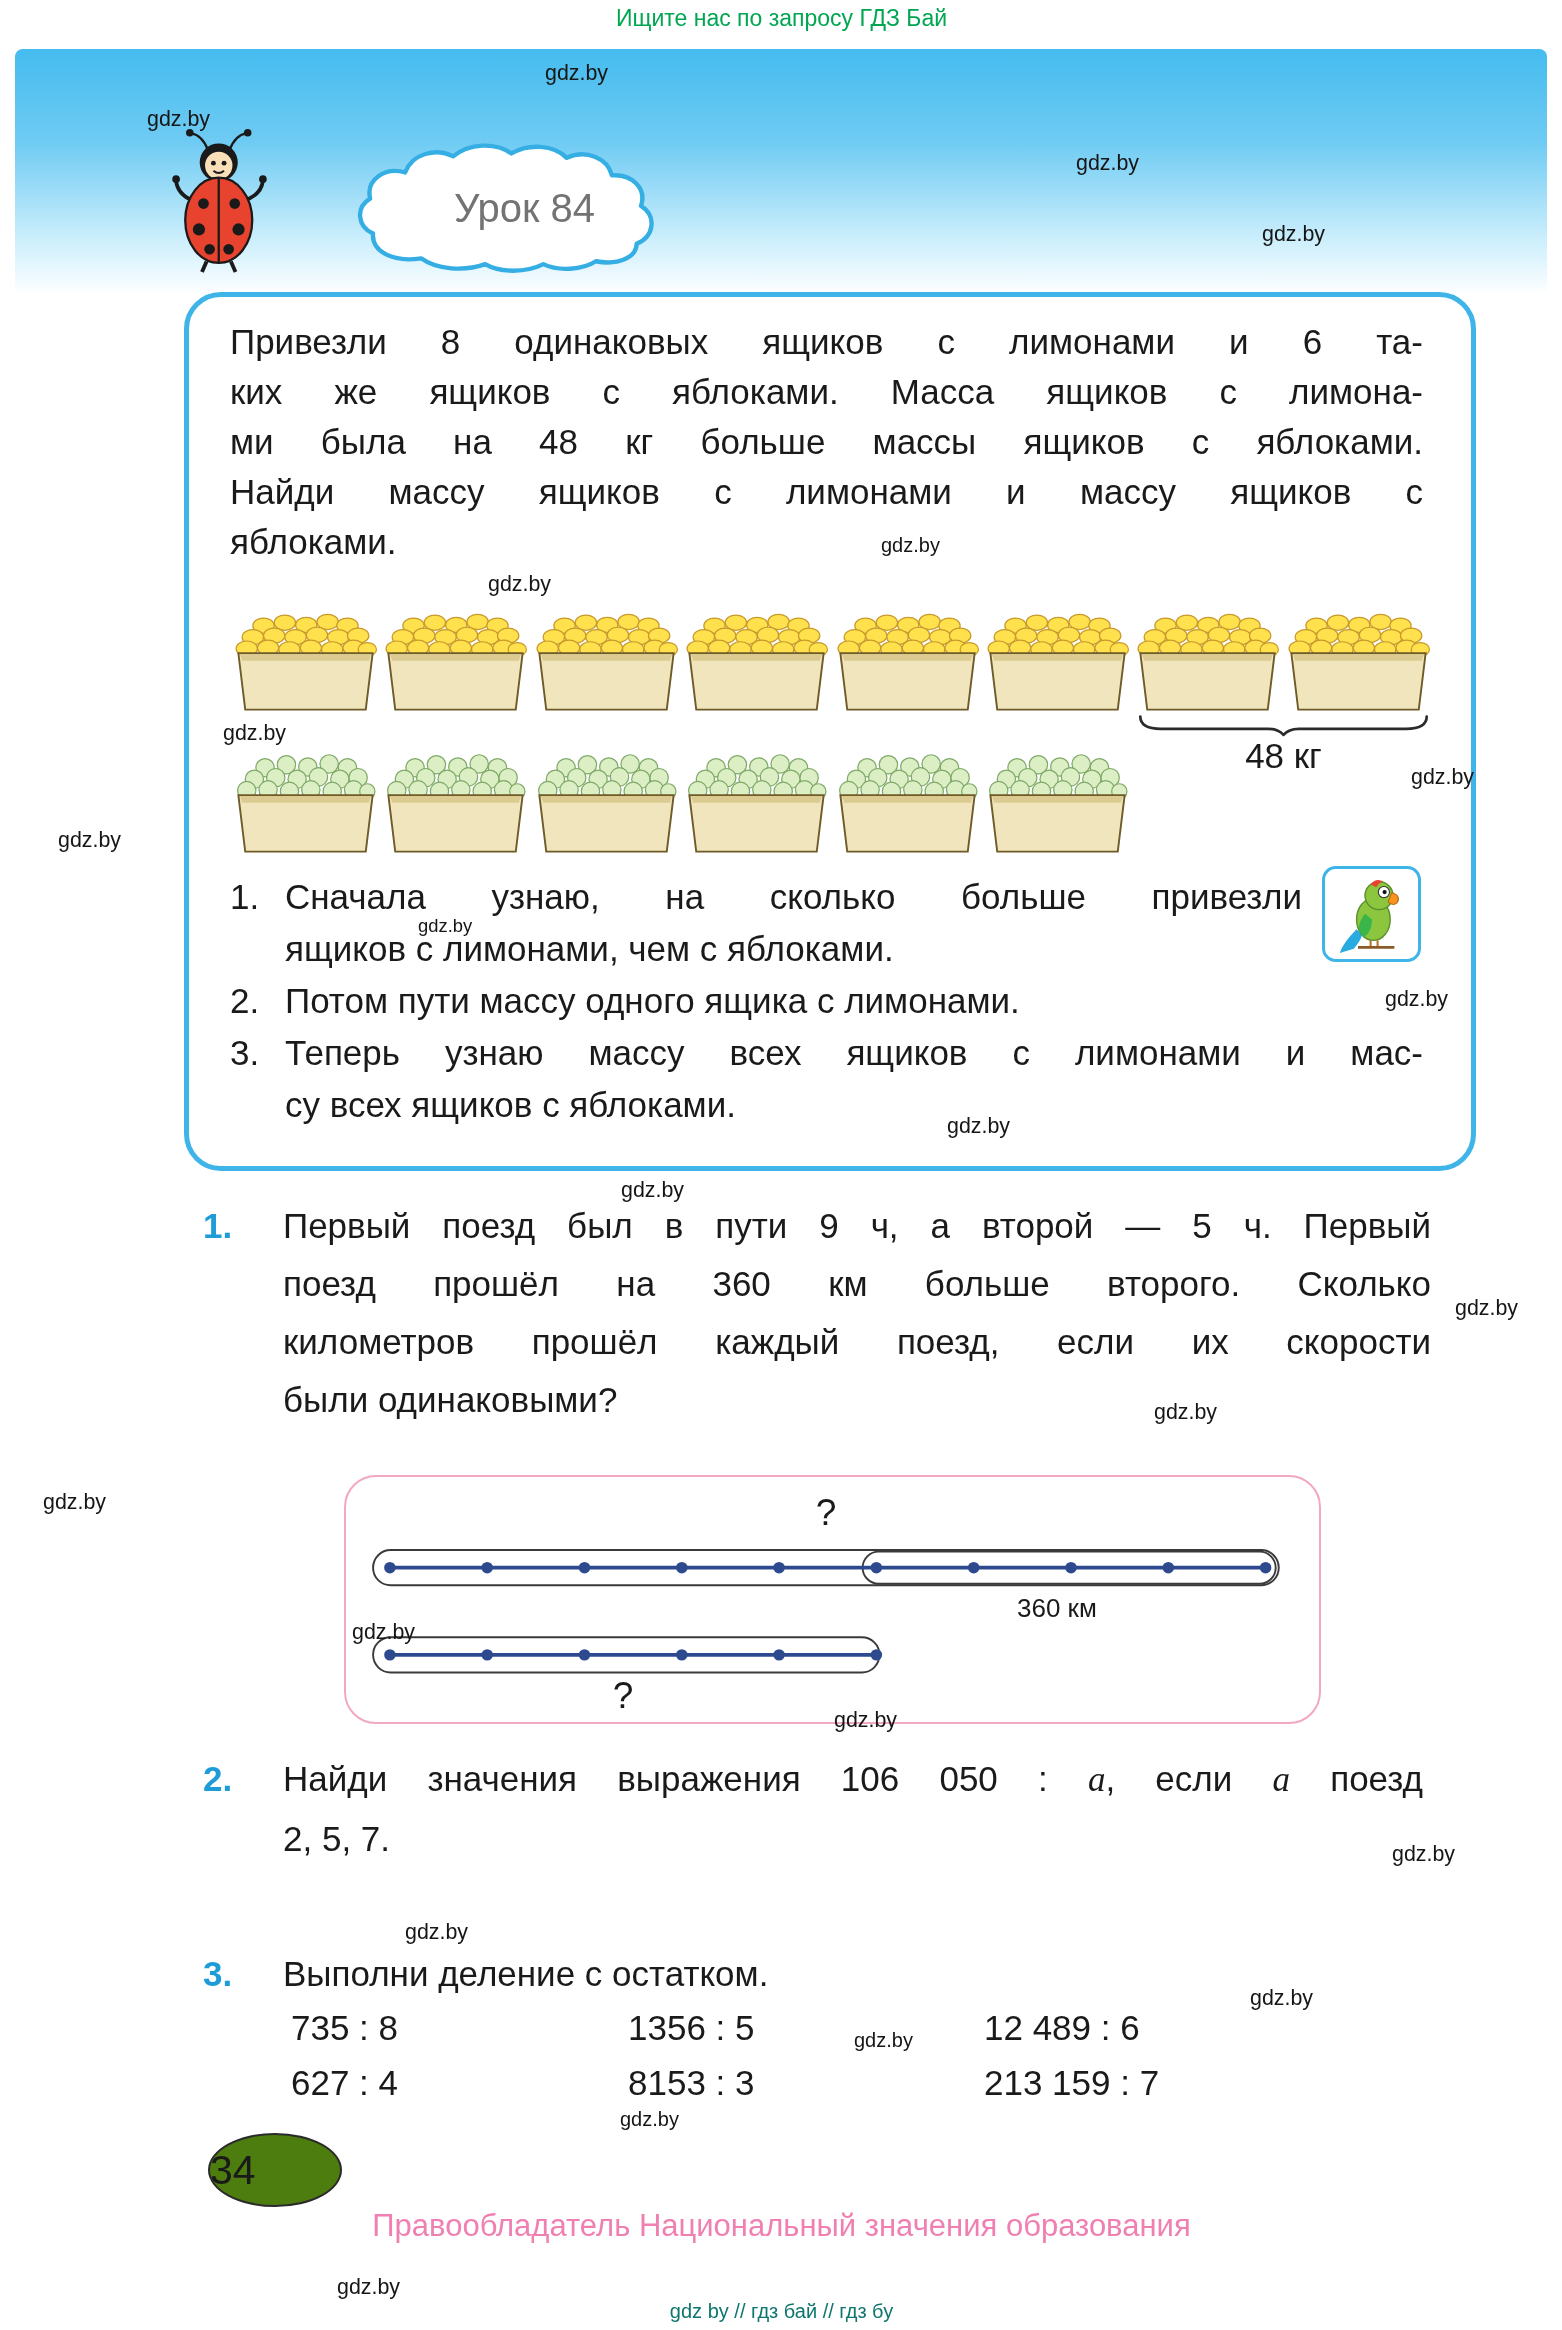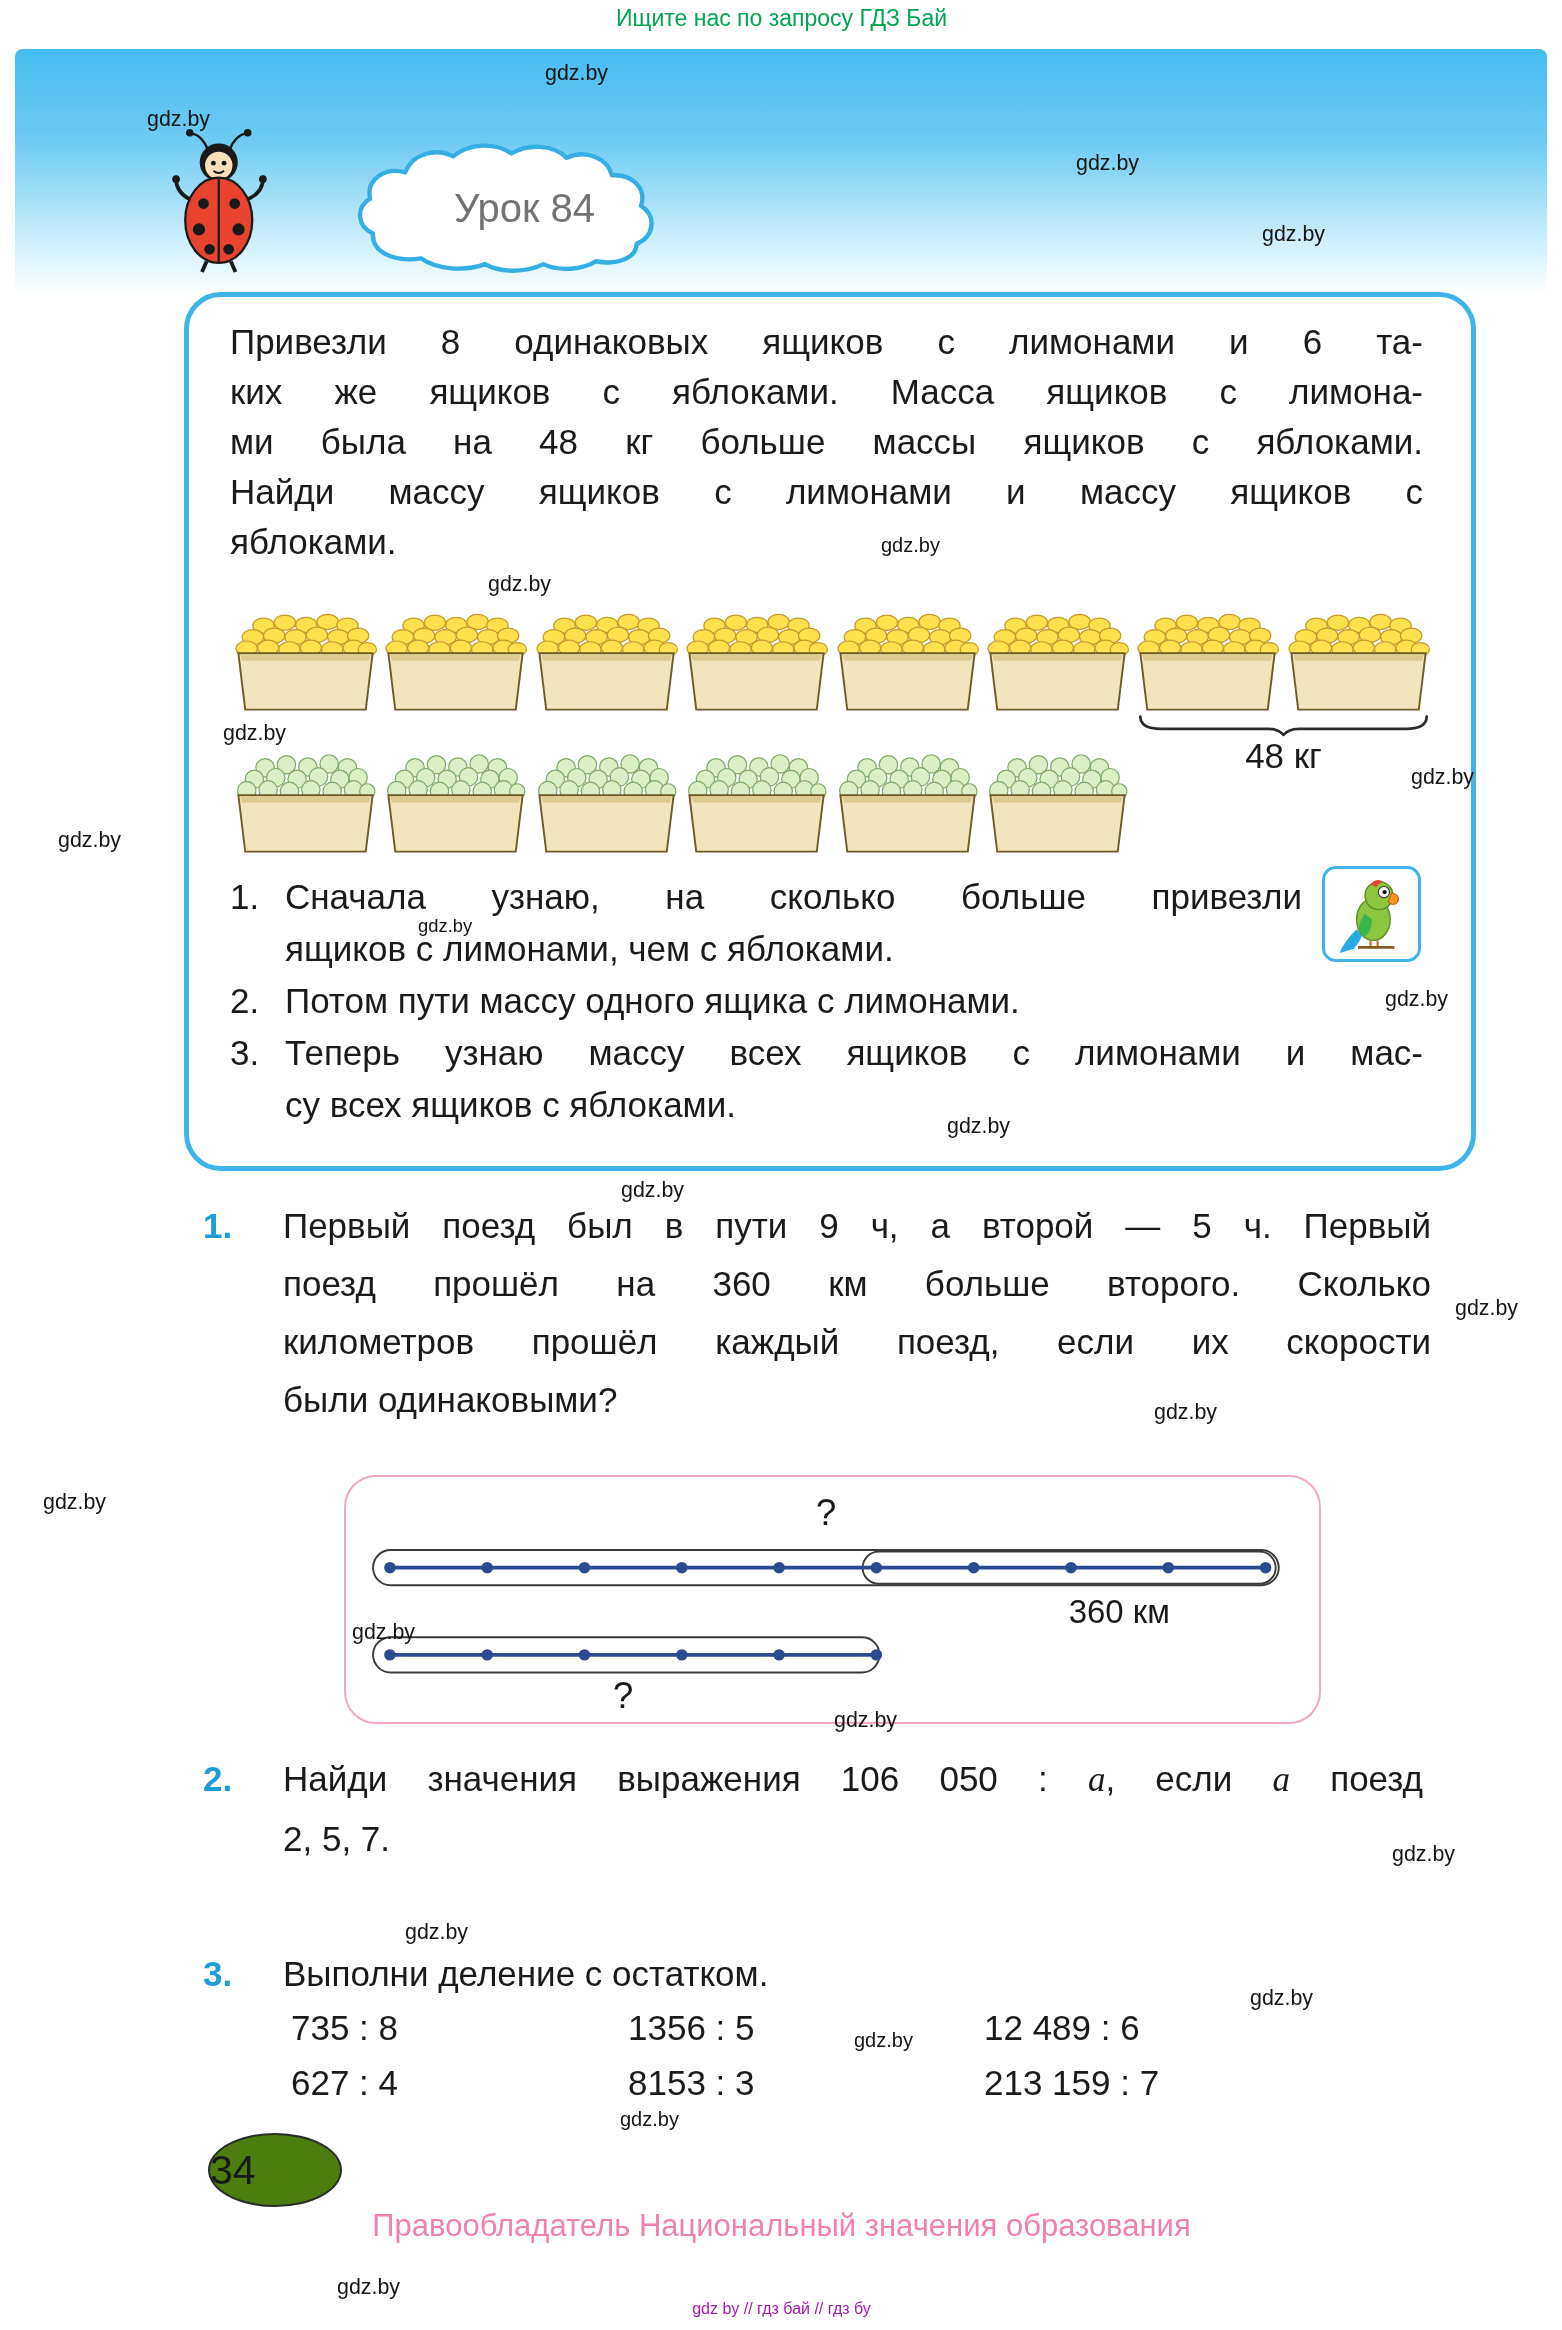--- a/index.html
+++ b/index.html
@@ -24,30 +24,30 @@
   .fruit-row{display:flex;gap:5.4px;}
   .crate{width:145px;height:103px;}
   .brace-label{left:1138px;top:736px;width:291px;text-align:center;font-size:35px;}
   .parrot-box{left:1322px;top:866px;width:93px;height:90px;border:3.8px solid #3EB4E8;
               border-radius:13.8px;background:#fff;display:flex;align-items:center;justify-content:center;}
   
   .exnum{font-weight:700;color:#1E9CD8;font-size:35px;line-height:58px;}
   .pink-box{left:344px;top:1475px;width:973px;height:245px;border:2.3px solid #F2A7C3;
             border-radius:32px;background:#fff;}
   .qmark{font-size:37px;}
-  .dist-label{left:1017px;top:1593px;width:153px;text-align:right;font-size:33px;}
+  .dist-label{left:1017px;top:1593px;width:153px;text-align:left;font-size:26px;}
   .divrow{left:291px;display:flex;font-size:35px;line-height:50px;}
   .divrow span:nth-child(1){width:337px;}
   .divrow span:nth-child(2){width:356px;}
   .var{font-family:"Liberation Serif",serif;font-style:italic;}
   
   .page-oval{left:208px;top:2133px;width:130px;height:70px;border:2.3px solid #2b2b2b;border-radius:50%;
              display:flex;align-items:center;justify-content:flex-start;font-size:41px;background:#4d7c0f;}
   .copyright{top:2208px;left:0;width:100%;text-align:center;font-size:31px;color:#F07FB2;}
-  .bottom-links{top:2300px;left:0;width:100%;text-align:center;font-size:16px;color:#a21caf;}
+  .bottom-links{top:2300px;left:0;width:100%;text-align:center;font-size:20px;color:#0f766e;}
   .wm{position:absolute;font-size:21.4px;color:#161616;white-space:nowrap;z-index:30;}
   svg{display:block;}
   .defs-hidden{position:absolute;width:0;height:0;overflow:hidden;}
 </style>
 </head>
 <body>
 
 <div id="page">
 
   <svg class="defs-hidden" aria-hidden="true">

